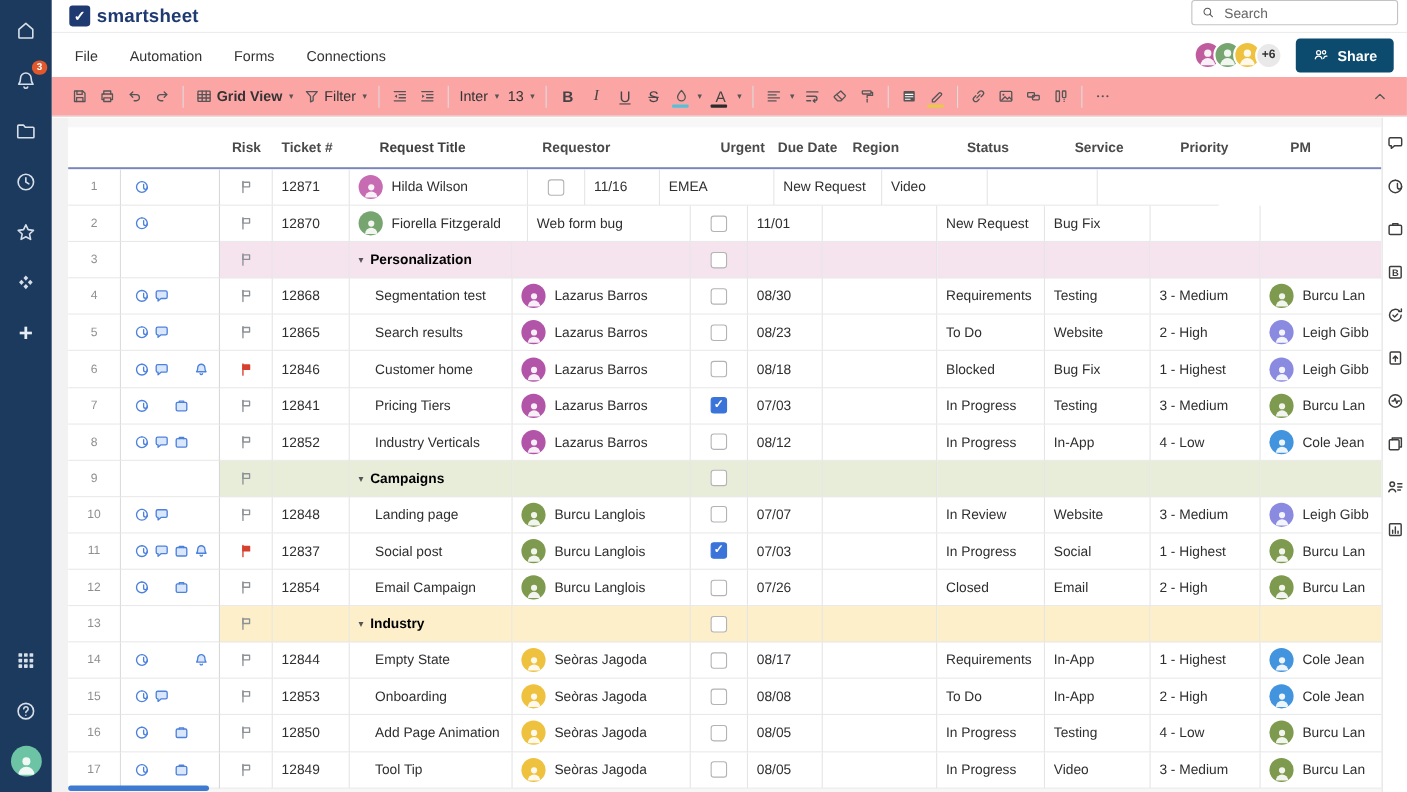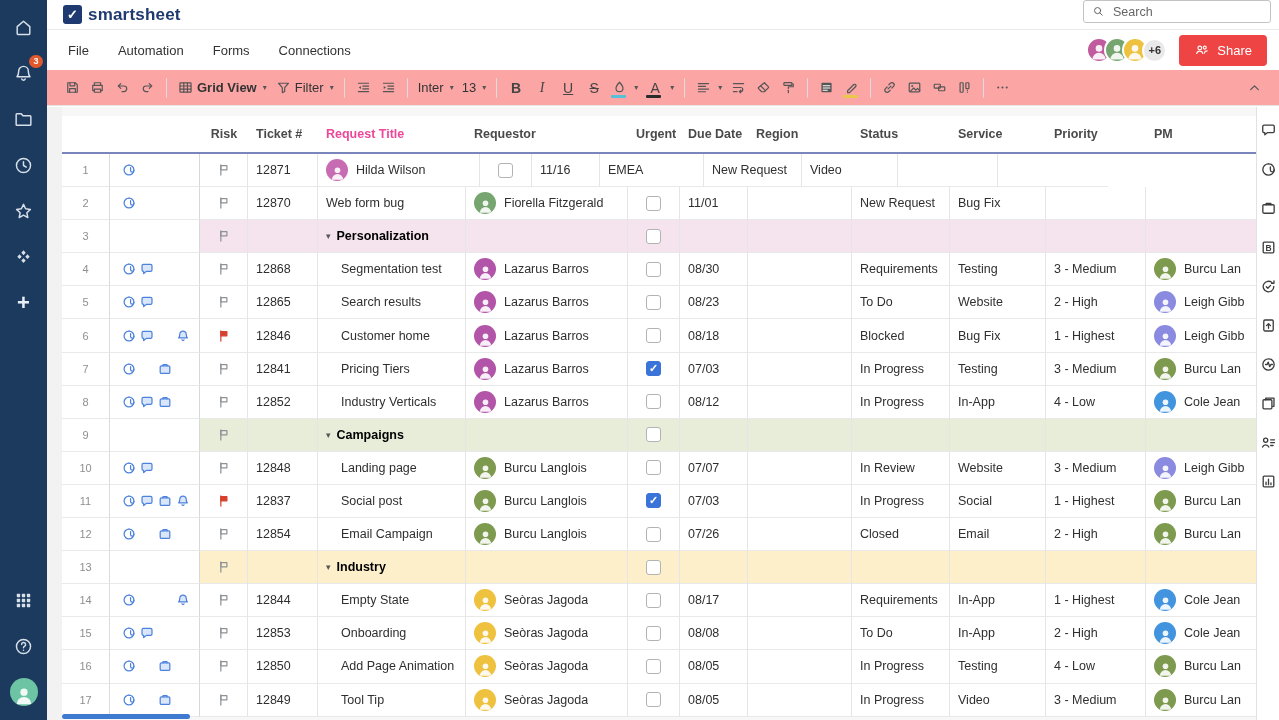--- a/index.html
+++ b/index.html
@@ -51,22 +51,22 @@
   .menu-item { margin-right:29px; cursor:pointer; }
   .menu-right { margin-left:auto; display:flex; align-items:center; gap:12px; }
   .avatar-stack { display:flex; align-items:center; }
   .stack-avatar { width:26px; height:26px; border-radius:50%; border:2px solid #fff;
     margin-left:-8px; overflow:hidden; display:flex; align-items:flex-end; justify-content:center; cursor:pointer; }
   .stack-avatar:first-child { margin-left:0; }
   .stack-avatar .icon { width:20px; height:20px; }
   .overflow-chip { width:25px; height:25px; border-radius:50%; background:#e9e9e9; color:#333;
     font-size:11px; font-weight:bold; display:flex; align-items:center; justify-content:center;
     margin-left:-6px; border:2px solid #fff; cursor:pointer; }
-  .share-btn { background:#ef4444; color:#fff; height:31px; border-radius:4px; border:none;
-    display:flex; align-items:center; gap:7px; padding:0 15px; font-size:13px; font-weight:normal;
+  .share-btn { background:#0c4a6e; color:#fff; height:31px; border-radius:4px; border:none;
+    display:flex; align-items:center; gap:7px; padding:0 15px; font-size:13px; font-weight:bold;
     font-family:"Liberation Sans",sans-serif; cursor:pointer; }
   .share-btn .icon { width:16px; height:16px; color:#fff; }
 
   
   .toolbar { height:36px; border-bottom:1px solid #e4e4e4; display:flex; align-items:center;
     padding:0 12px 0 13px; color:#555; font-size:13px; background:#fca5a5; }
   .tb-btn { height:26px; min-width:24px; display:flex; align-items:center; justify-content:center;
     gap:3px; padding:0 4px; border-radius:3px; cursor:pointer; position:relative; color:#555; }
   .tb-btn .icon { width:17px; height:17px; }
   .tb-label { font-size:13px; color:#333; font-weight:bold; }
@@ -81,21 +81,21 @@
 
   
   .grid-wrap { position:absolute; top:107px; left:0; width:1209px; height:613px;
     background:#f7f7f7; overflow:hidden; }
   .gutter { position:absolute; left:0; top:0; width:15px; height:100%; background:#f2f2f2; }
   .sheet { position:absolute; left:15px; top:9px; width:1194px; background:#fff; }
   .header-row { display:flex; height:38px; align-items:center; background:#fff;
     border-bottom:2px solid #7a86bb; }
   .h-cell { font-size:12.5px; color:#4a4a4a; font-weight:bold; padding:0 8px; flex:none;
     white-space:nowrap; overflow:hidden; cursor:pointer; }
-  .h-title { color:#ec4899; }
+  .h-title { color:#404040;margin-left:19px; }
   .h-center { text-align:center; }
   .row { display:flex; height:33.1px; background:#fff; }
   .cell { flex:none; border-right:1px solid #e5e5e5; border-bottom:1px solid #e9e9e9;
     display:flex; align-items:center; font-size:12.5px; color:#2f2f2f; padding:0 8px;
     overflow:hidden; white-space:nowrap; cursor:cell; }
   .c-num { justify-content:center; color:#8f8f8f; font-size:11px; border-right:1px solid #dcdcdc; cursor:pointer; }
   .c-icons { padding:0 0 0 10px; gap:1px; border-right:1px solid #d8d8d8; }
   .slot { width:17px; height:17px; display:flex; align-items:center; justify-content:center; }
   .slot .icon { width:14px; height:14px; color:#4d82dc; cursor:pointer; }
   .c-risk { justify-content:center; }
@@ -578,32 +578,32 @@
           </div>
           <div class="cell c-risk" style="width: 48px;">
             <span class="icon">
               <svg viewBox="0 0 16 16" fill="none" stroke="currentColor" stroke-width="1.4" stroke-linecap="round" stroke-linejoin="round">
                 <path d="M4.4 2.2v11.6"></path>
                 <path d="M4.4 3.1h6.9v4.7H4.4z"></path>
               </svg>
             </span>
           </div>
           <div class="cell " style="width: 70px;">12870</div>
-          <div class="cell c-title" style="width: 148px;">Web form bug</div>
           <div class="cell " style="width: 162px;">
             <span class="chip" style="background: rgb(118, 165, 112);">
               <span class="icon">
                 <svg viewBox="0 0 20 20" fill="none" stroke="currentColor" stroke-width="1.4" stroke-linecap="round" stroke-linejoin="round">
                   <circle cx="10" cy="7.4" r="3.3" fill="#fff" stroke="none" opacity=".9"></circle>
                   <path d="M3.4 18.4a6.6 6.6 0 0 1 13.2 0z" fill="#fff" stroke="none" opacity=".9"></path>
                 </svg>
               </span>
             </span>
             <span class="person-name">Fiorella Fitzgerald</span>
           </div>
+          <div class="cell c-title" style="width: 148px;">Web form bug</div>
           <div class="cell c-urgent" style="width: 52px;">
             <span class="checkbox"></span>
           </div>
           <div class="cell " style="width: 68px;">11/01</div>
           <div class="cell " style="width: 104px;"></div>
           <div class="cell " style="width: 98px;">New Request</div>
           <div class="cell " style="width: 96px;">Bug Fix</div>
           <div class="cell " style="width: 100px;"></div>
           <div class="cell c-pm" style="width: 110px;"></div>
         </div>

